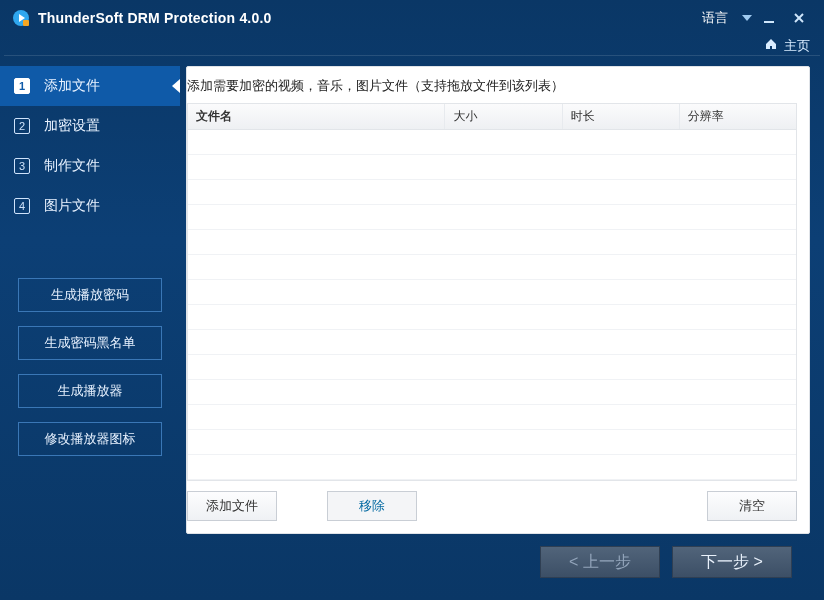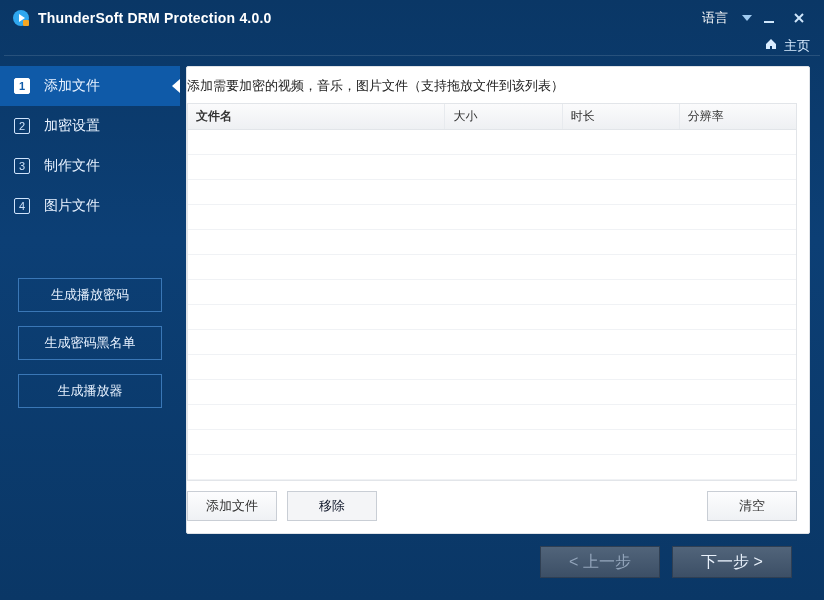--- a/index.html
+++ b/index.html
@@ -33,21 +33,21 @@
   .table-wrap { flex:1; border:1px solid #e2e5e9; overflow:hidden; display:flex; flex-direction:column; }
   .thead { display:flex; background:linear-gradient(#fbfbfc,#eef0f3); border-bottom:1px solid #e2e5e9; height:26px; font-size:12px; color:#333;}
   .th { display:flex; align-items:center; padding:0 8px; border-right:1px solid #e7eaee;}
   .th:last-child{border-right:none;}
   .c-name{flex:2.4;font-weight:bold;} .c-size{flex:1;} .c-dur{flex:1;} .c-res{flex:1;}
   .tbody { flex:1; overflow:auto; background:#fff;}
   .row { height:25px; border-bottom:1px solid #f0f2f5; display:flex;}
   .td { padding:0 8px; display:flex; align-items:center; font-size:12px; color:#444;}
   .panel-actions { display:flex; gap:10px; margin-top:10px;}
   .btn { height:30px; min-width:90px; padding:0 14px; background:linear-gradient(#fdfdfe,#eff1f4); border:1px solid #c9ced5; color:#333; font-size:13px; cursor:pointer;}
-  .btn.disabled { color:#0f172a; cursor:default; background:#f4f5f7;}
+  .btn.disabled { color:#0369a1; cursor:default; background:#f4f5f7;margin-left:40px;}
   .btn-spacer{flex:1;}
   .footer { height:56px; display:flex; align-items:center; justify-content:flex-end; gap:12px; padding:0 18px;}
   .nav-btn { height:32px; width:120px; background:linear-gradient(#51647a,#3c4f66); border:1px solid #2f3f53; color:#e9f1fb; font-size:16px; cursor:pointer;}
   .nav-btn.disabled{ color:#93a5bb; }
 </style>
 </head>
 <body>
 
 <div class="window">
   <div class="titlebar">
@@ -107,20 +107,21 @@
           <div class="step">
             <span class="num">4</span>
             <span>图片文件</span>
           </div>
         </div>
       <div class="step-gap"></div>
       <div class="side-buttons">
         <button class="side-btn">生成播放密码</button>
         <button class="side-btn">生成密码黑名单</button>
         <button class="side-btn">生成播放器</button>
+        <button class="side-btn">修改播放器图标</button>
       </div>
     </div>
 
     <div class="main">
       <div class="panel">
         <div class="panel-title">添加需要加密的视频，音乐，图片文件（支持拖放文件到该列表）</div>
         <div class="table-wrap">
           <div class="thead">
             <div class="th c-name">文件名</div>
             <div class="th c-size">大小</div>

